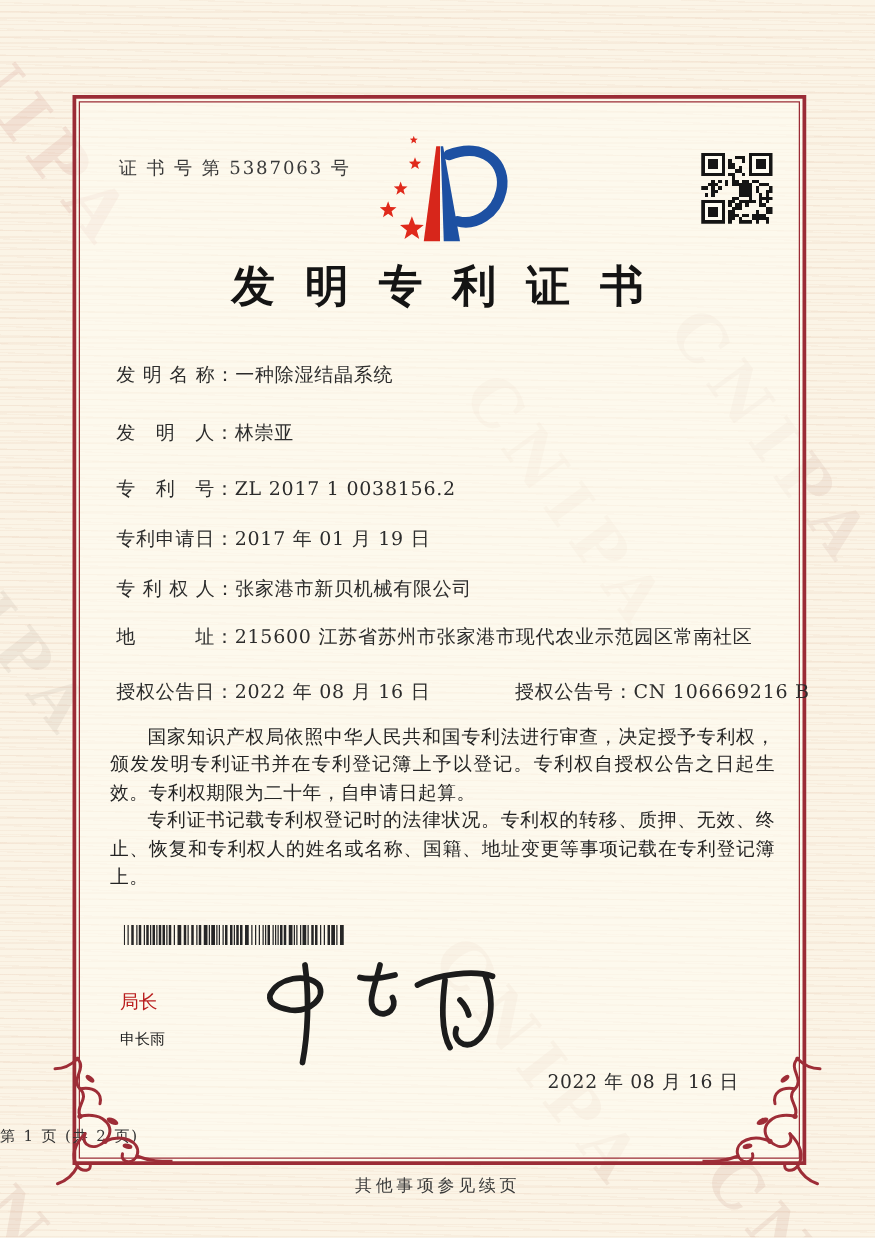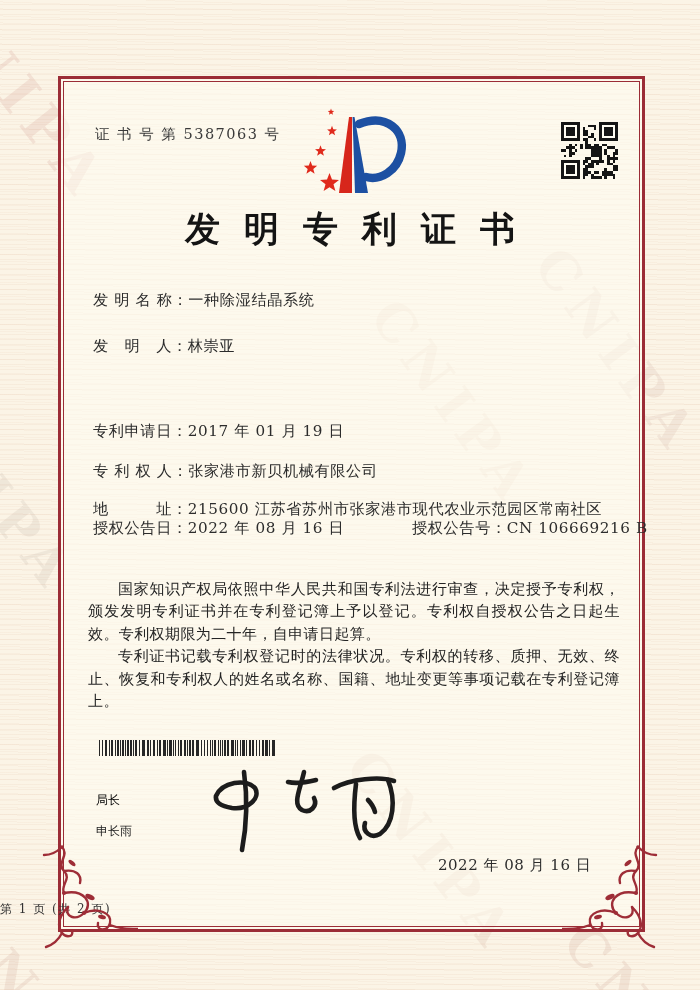--- a/index.html
+++ b/index.html
@@ -51,31 +51,31 @@
     letter-spacing:24px;text-indent:24px;
   }
   .field-row{
     position:absolute;left:93px;display:flex;align-items:center;
     font-size:15.2px;color:#2c2c2c;letter-spacing:0.6px;line-height:21px;
   }
   .field-label{white-space:nowrap;}
   .field-value{max-width:420px;}
   .row0{top:290px}.row1{top:336px}.row2{top:381px}
   .row3{top:421px}.row4{top:461px}.row5{top:499px}
-  .grant-row{position:absolute;left:93px;top:518px;width:540px;font-size:15.2px;color:#2c2c2c;letter-spacing:0.6px;}
+  .grant-row{position:absolute;left:93px;top:543px;width:540px;font-size:15.2px;color:#2c2c2c;letter-spacing:0.6px;}
   .grant-no{position:absolute;left:275px;top:0;white-space:nowrap;margin-left:44px;}
   .grant-row .pair{white-space:nowrap;}
   .paragraphs{
     position:absolute;left:88px;top:578px;width:532px;
     font-size:15px;line-height:22.4px;color:#242424;
     text-align:justify;letter-spacing:0.4px;
   }
   .paragraphs p{margin:0;text-indent:2em;}
   .barcode{position:absolute;left:99px;top:740px;width:179px;height:16px;}
-  .sig-title{position:absolute;left:96px;top:792px;font-size:12px;color:#000000;font-family:"DejaVu Sans","Liberation Sans",sans-serif;}
+  .sig-title{position:absolute;left:96px;top:792px;font-size:15px;color:#b91c1c;font-family:"DejaVu Sans","Liberation Sans",sans-serif;}
   .sig-name{position:absolute;left:96px;top:823px;font-size:12px;color:#222;font-family:"DejaVu Sans","Liberation Sans",sans-serif;}
   .sig-script{position:absolute;left:188px;top:766px;width:215px;height:88px;}
   .sig-date{position:absolute;left:438px;top:856px;font-size:15px;color:#2c2c2c;letter-spacing:0.5px;}
   .page-number{
     position:absolute;left:0;top:901px;width:700px;
     font-size:12px;color:#333;letter-spacing:1.5px;
   }
   .footer-note{
     position:absolute;left:0;top:940px;width:700px;text-align:center;
     font-size:13.5px;color:#3a3a3a;letter-spacing:3px;
@@ -297,20 +297,24 @@
     <div class="title">发明专利证书</div>
 
     <div class="field-row row0">
       <span class="field-label">发 明 名 称：</span>
       <span class="field-value">一种除湿结晶系统</span>
     </div>
     <div class="field-row row1">
       <span class="field-label">发　明　人：</span>
       <span class="field-value">林崇亚</span>
     </div>
+    <div class="field-row row2">
+      <span class="field-label">专　利　号：</span>
+      <span class="field-value">ZL 2017 1 0038156.2</span>
+    </div>
     <div class="field-row row3">
       <span class="field-label">专利申请日：</span>
       <span class="field-value">2017 年 01 月 19 日</span>
     </div>
     <div class="field-row row4">
       <span class="field-label">专 利 权 人：</span>
       <span class="field-value">张家港市新贝机械有限公司</span>
     </div>
     <div class="field-row row5">
       <span class="field-label">地　　　址：</span>
@@ -402,15 +406,16 @@
         <path d="M146,22 C162,13 192,10 206,15"></path>
         <path d="M168,18 C165,42 166,62 172,72"></path>
         <path d="M200,14 C208,34 206,58 192,68 C183,73 174,66 177,57"></path>
         <path d="M180,34 C184,38 186,42 187,46"></path>
       </g>
     </svg>
 
     <div class="sig-date">2022 年 08 月 16 日</div>
 
     <div class="page-number">第 1 页 (共 2 页)</div>
+    <div class="footer-note">其他事项参见续页</div>
 
   </div>
 </div>
 
 </body></html>

